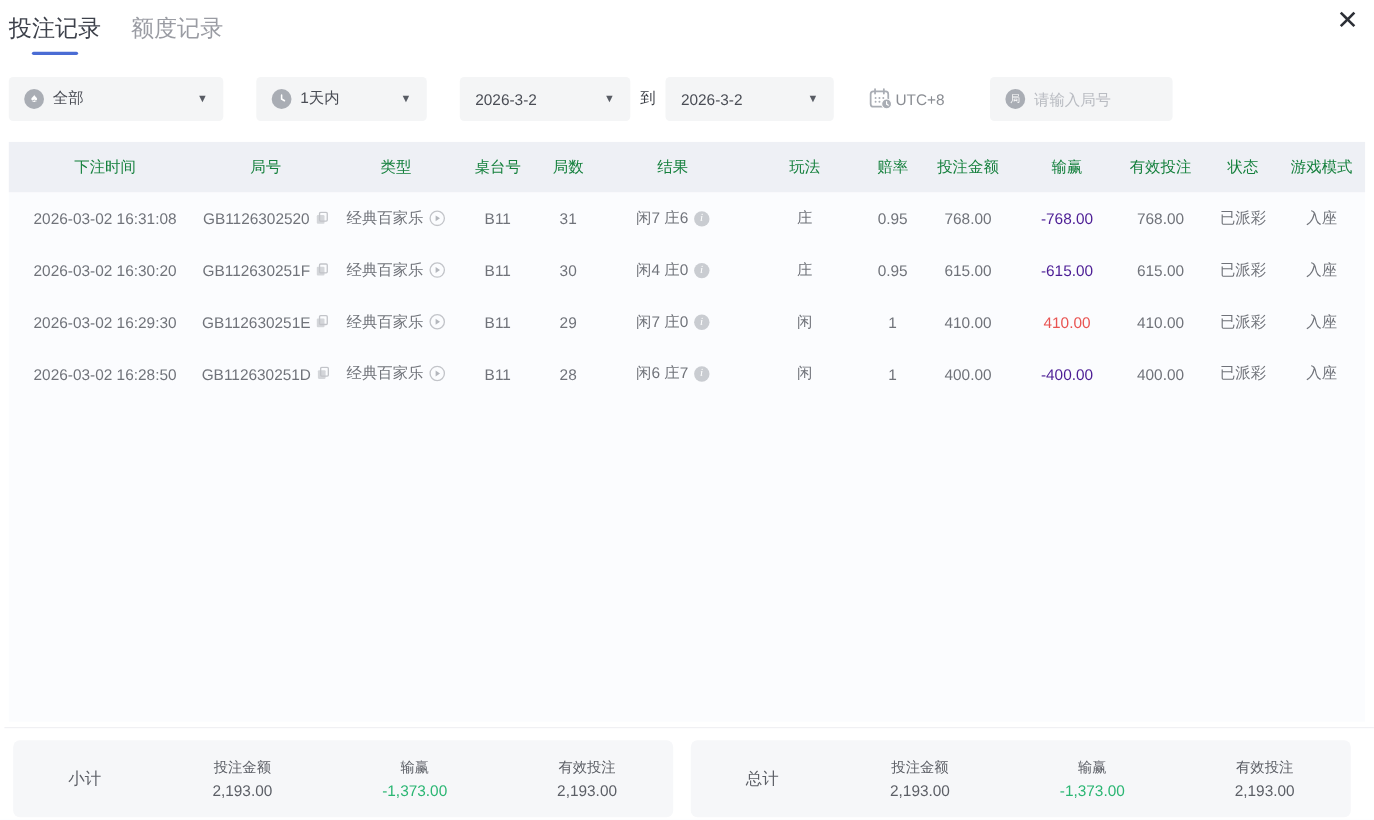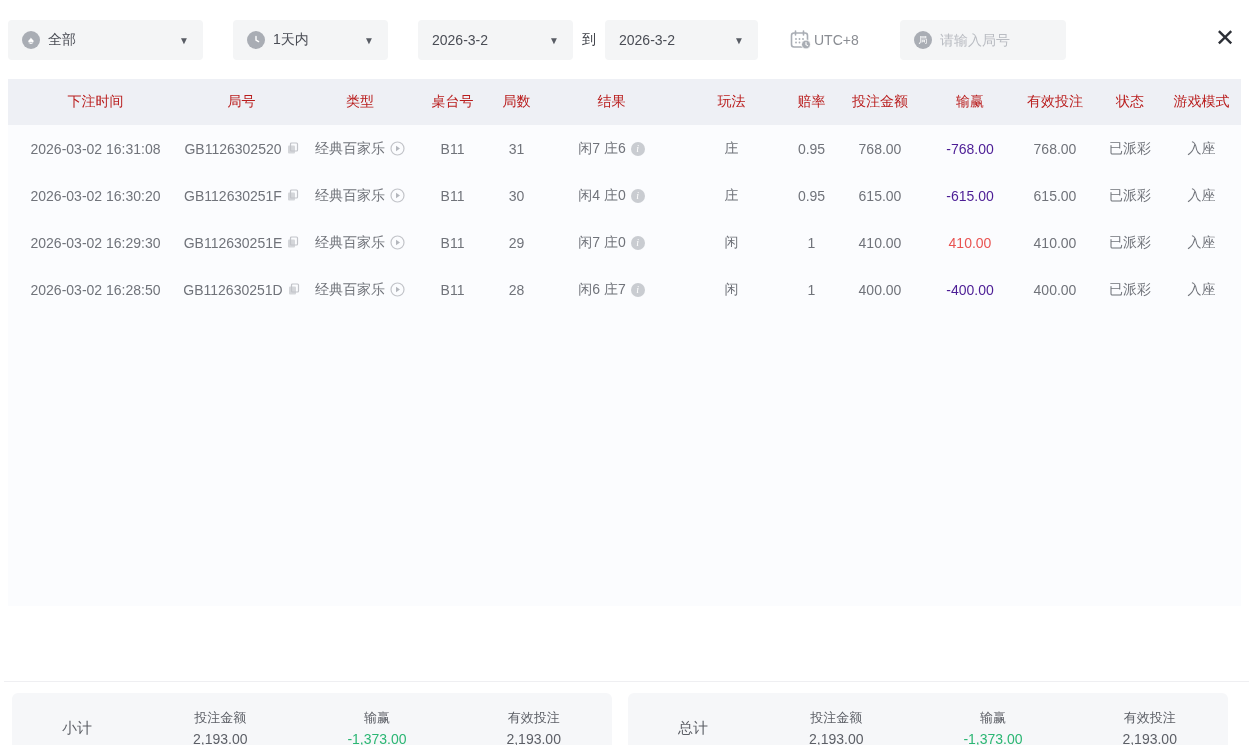--- a/index.html
+++ b/index.html
@@ -51,21 +51,21 @@
     width:18px; height:18px; border-radius:50%; background:#a9adb4; color:#fff;
     display:inline-flex; align-items:center; justify-content:center; flex:0 0 auto;
     margin-right:8px; font-size:11px; line-height:1;
   }
   .cicon.tiny-text { font-size:9px; }
 
   
   .table { margin-top:19px; }
   .thead {
     display:flex; align-items:center; height:46px; background:#eef0f5;
-    margin:0 8px; font-size:14px; color:#b91c1c; font-weight:500;
+    margin:0 8px; font-size:14px; color:#15803d; font-weight:500;
   }
   .tbody { margin:0 8px; height:481px; background:#fbfcfe; }
   .trow { display:flex; align-items:center; height:47px; font-size:14px; color:#70737a; }
   .cell { text-align:center; display:flex; align-items:center; justify-content:center; gap:5px; }
   .c0{width:175px}.c1{width:117px}.c2{width:120px}.c3{width:65px}.c4{width:63px}
   .c5{width:127px}.c6{width:113px}.c7{width:47px}.c8{width:90px}.c9{width:90px}
   .c10{width:80px}.c11{width:70px}.c12{width:73px}
   .neg { color:#4c1d95; }   
   .pos { color:#e95452; }   
 
@@ -87,20 +87,29 @@
   .stat { flex:1; text-align:center; }
   .stat .lbl { font-size:13px; color:#5c5f66; margin-bottom:4px; }
   .stat .val { font-size:14px; color:#5c5f66; }
   .stat .val.neg { color:#2bb673; }
 </style>
 </head>
 <body>
 
 <div class="app">
 
+  <div class="tabbar">
+    <div class="tab active">
+      <span>投注记录</span>
+      <div class="underline"></div>
+    </div>
+    <div class="tab">
+      <span>额度记录</span>
+    </div>
+  </div>
   <div class="close-btn">✕</div>
 
   <div class="filters">
     <div class="fbox sel-game">
       <span class="cicon">♠</span>
       <span>全部</span>
       <span class="caret">▼</span>
     </div>
     <div class="fbox sel-range">
       <span class="cicon">

